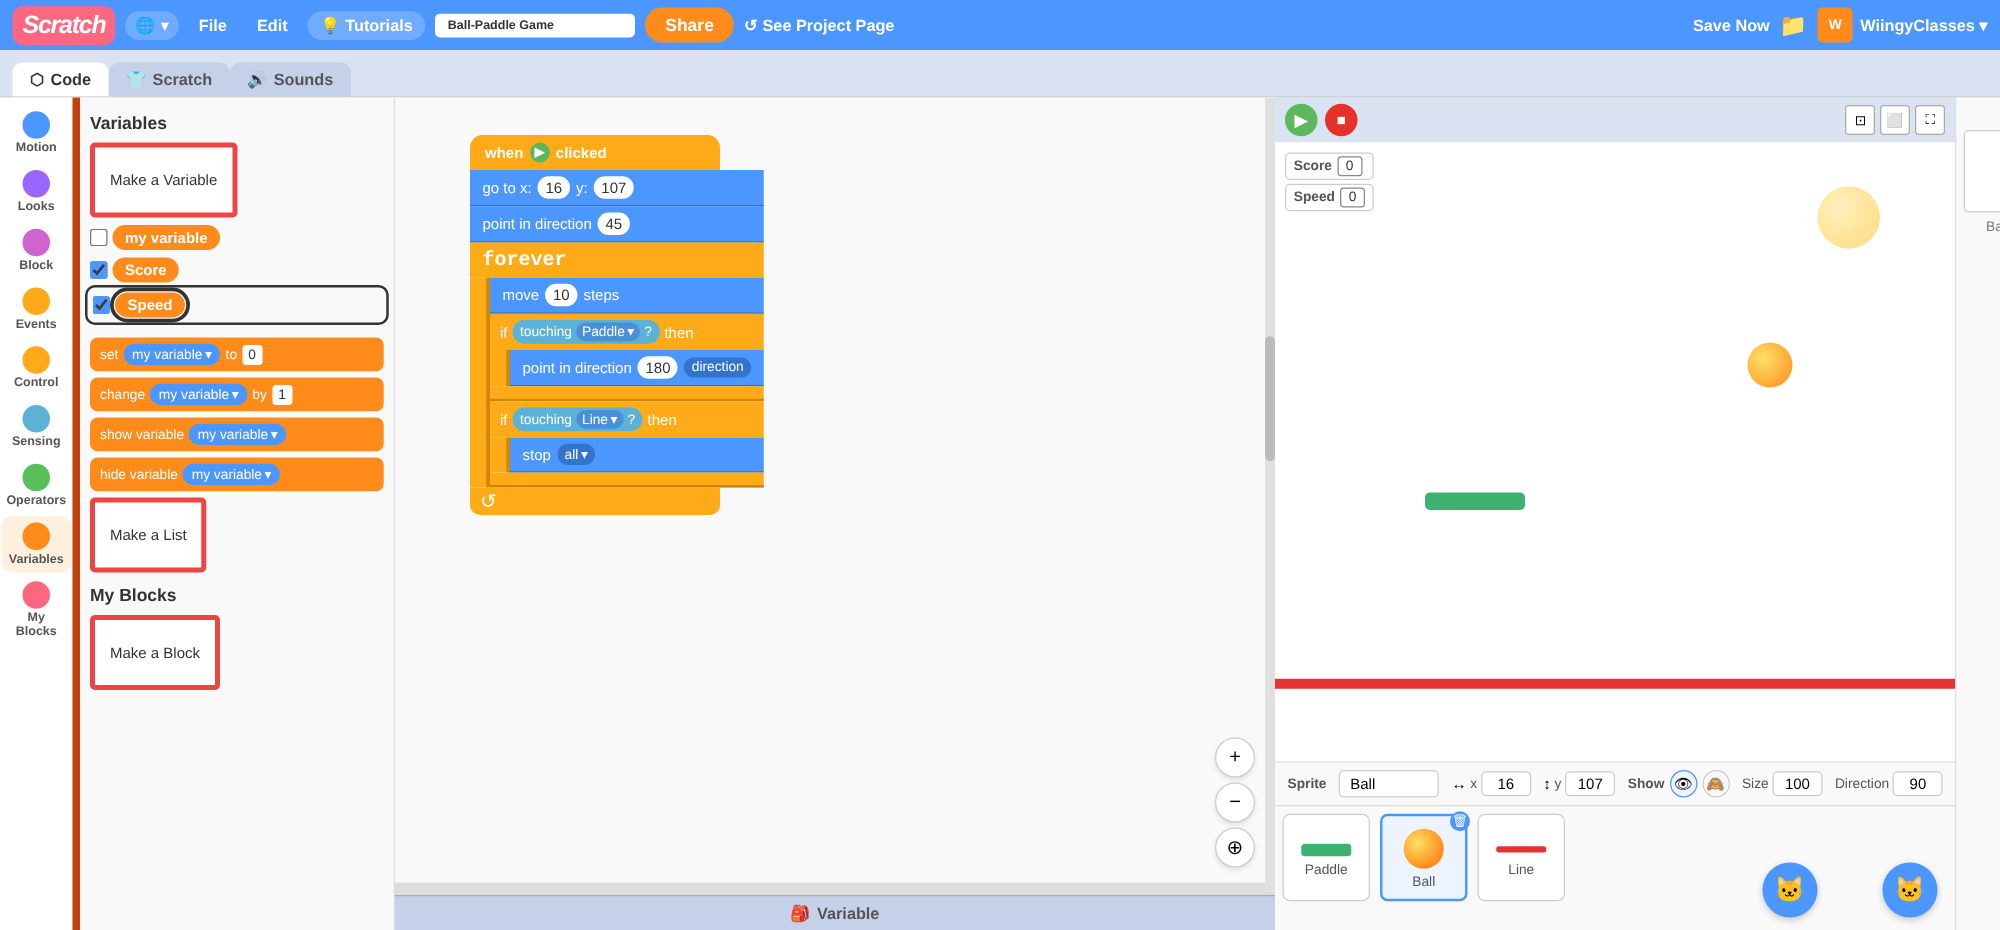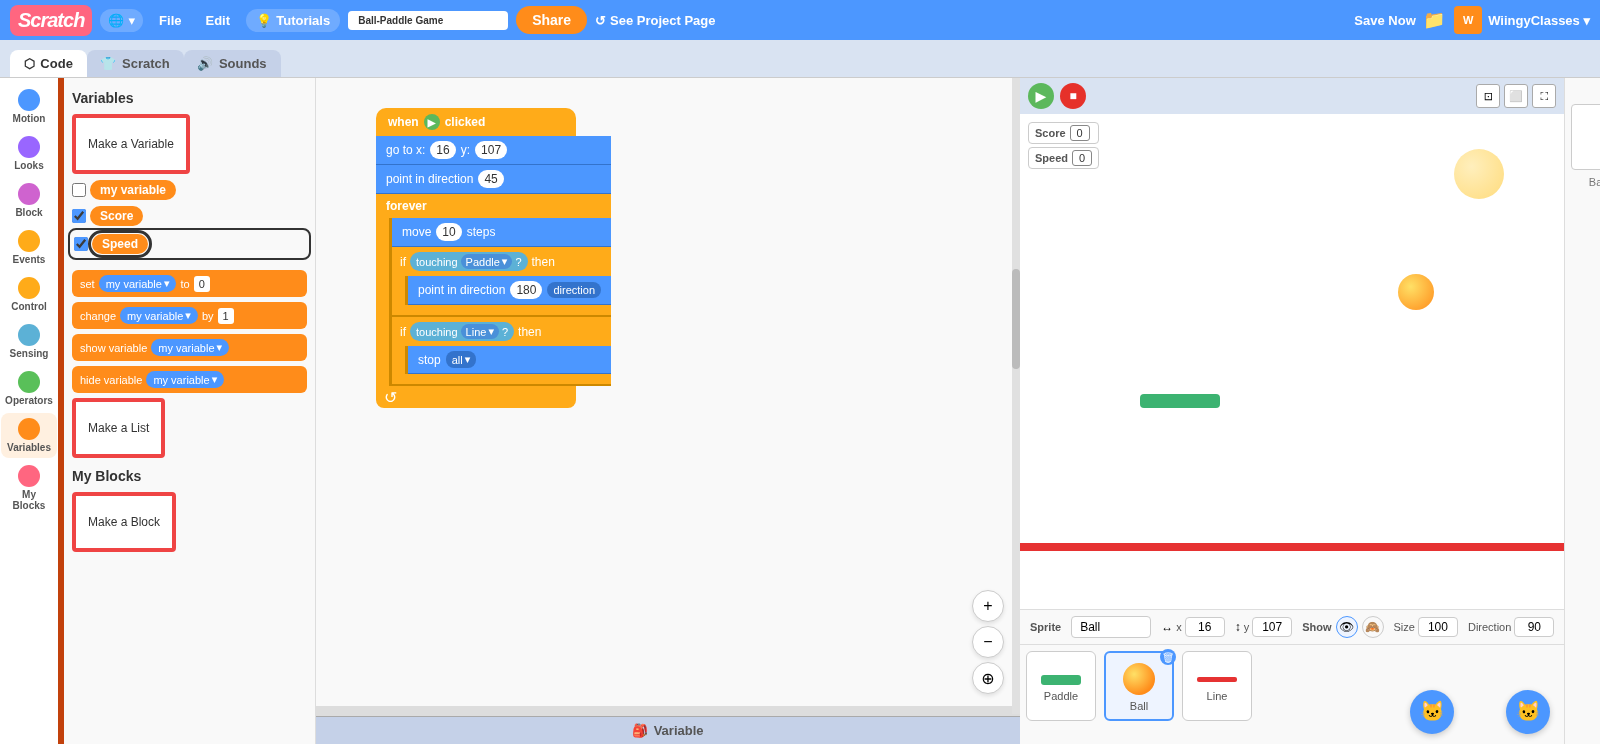--- a/index.html
+++ b/index.html
@@ -728,21 +728,21 @@
           <span class="script-input">16</span>
           <span>y:</span>
           <span class="script-input">107</span>
         </div>
 
         <div class="script-block motion">
           <span>point in direction</span>
           <span class="script-input">45</span>
         </div>
 
-        <div style="background:#FFAB19; color:white; padding: 5px 10px; font-size:12px; font-weight:600; display:flex; align-items:center;">
+        <div style="background:#FFAB19; color:white; padding: 5px 10px; font-size:16px; font-weight:600; display:flex; align-items:center;font-family:Liberation Mono, monospace;">
           <span>forever</span>
         </div>
 
         <div style="display:flex;">
           <div style="width:16px; background:#FFAB19; border-right:3px solid #CC8800;"></div>
           <div style="flex:1; display:flex; flex-direction:column;">
 
             <div class="script-block motion">
               <span>move</span>
               <span class="script-input">10</span>

